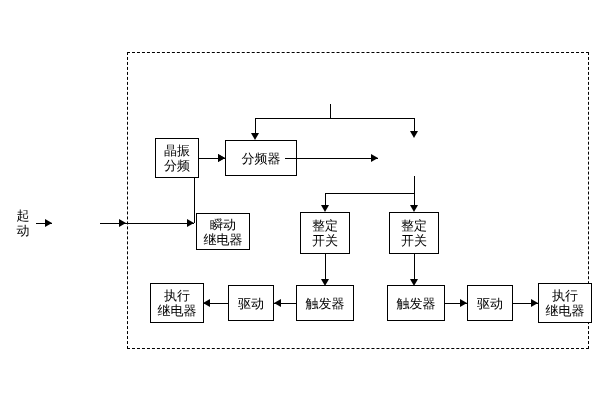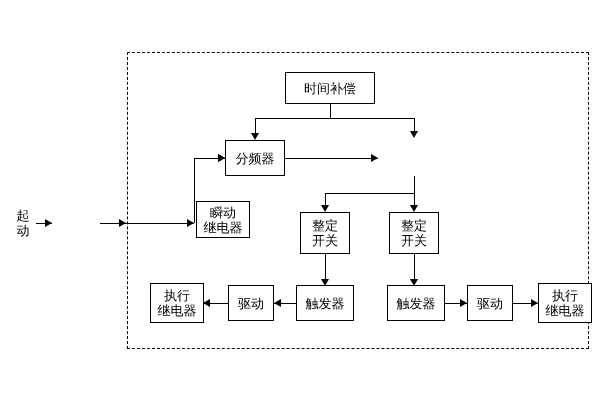--- a/index.html
+++ b/index.html
@@ -96,31 +96,32 @@
 
 
   <div class="line-h" style="left:100px; top:223px; width:94px;"></div>
   <div class="arrow arrow-right" style="left:119px; top:219px;"></div>
   <div class="arrow arrow-right" style="left:187px; top:219px;"></div>
 
   <div class="line-v" style="left:194px; top:158px; height:65px;"></div>
   <div class="line-h" style="left:194px; top:158px; width:31px;"></div>
   <div class="arrow arrow-right" style="left:218px; top:154px;"></div>
 
-  <div class="node" style="left:196px; top:201px; width:54px; height:37px;">瞬动
+  <div class="node" style="left:196px; top:213px; width:54px; height:37px;">瞬动
 继电器</div>
 
+  <div class="node" style="left:155px; top:138px; width:44px; height:40px;">晶振
+分频</div>
 
-  <div class="node" style="left:225px; top:140px; width:60px; height:36px;">分频器</div>
+  <div class="node" style="left:225px; top:140px; width:72px; height:36px;">分频器</div>
 
 
   <div class="line-h" style="left:285px; top:158px; width:93px;"></div>
   <div class="arrow arrow-right" style="left:371px; top:154px;"></div>
 
-  <div class="node" style="left:285px; top:72px; width:90px; height:32px;">时间补偿</div>
 
   <div class="line-v" style="left:330px; top:104px; width:0; height:14px;"></div>
   <div class="line-h" style="left:255px; top:118px; width:159px;"></div>
   <div class="line-v" style="left:255px; top:118px; height:15px;"></div>
   <div class="arrow arrow-down" style="left:251px; top:133px;"></div>
   <div class="line-v" style="left:414px; top:118px; height:13px;"></div>
   <div class="arrow arrow-down" style="left:410px; top:131px;"></div>
 
   <div class="line-v" style="left:414px; top:176px; height:17px;"></div>
   <div class="line-h" style="left:325px; top:193px; width:89px;"></div>

